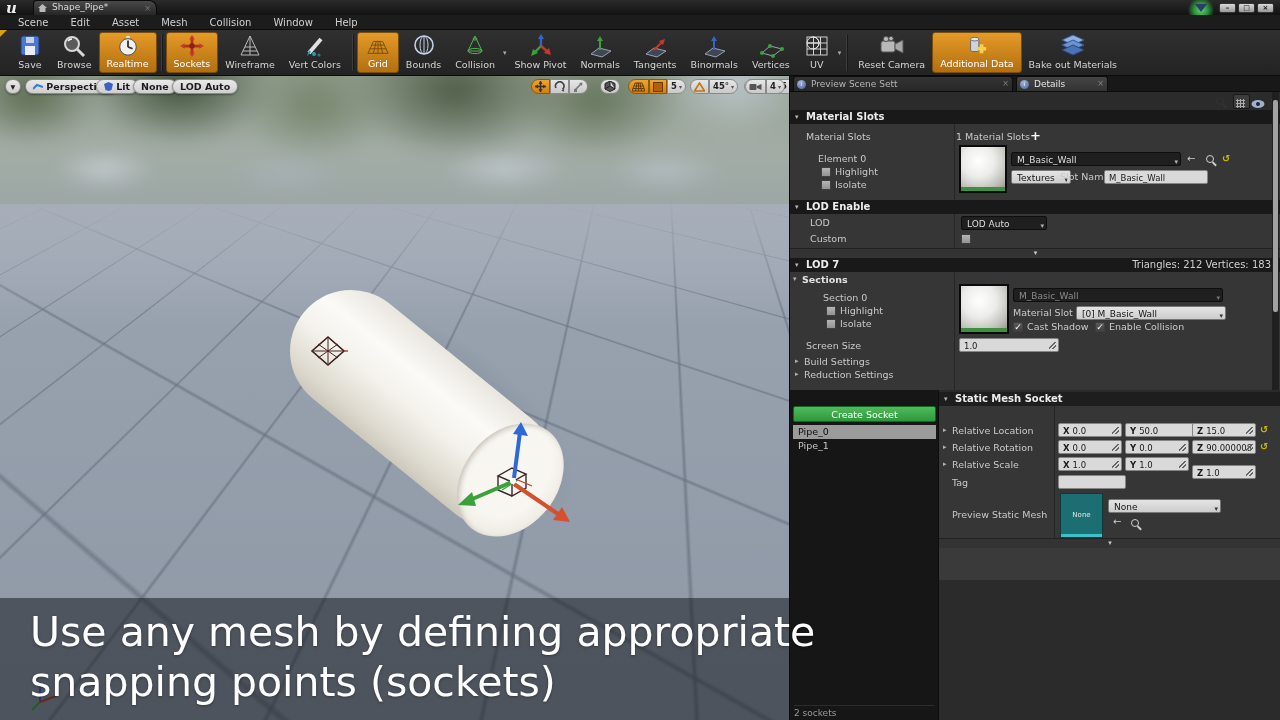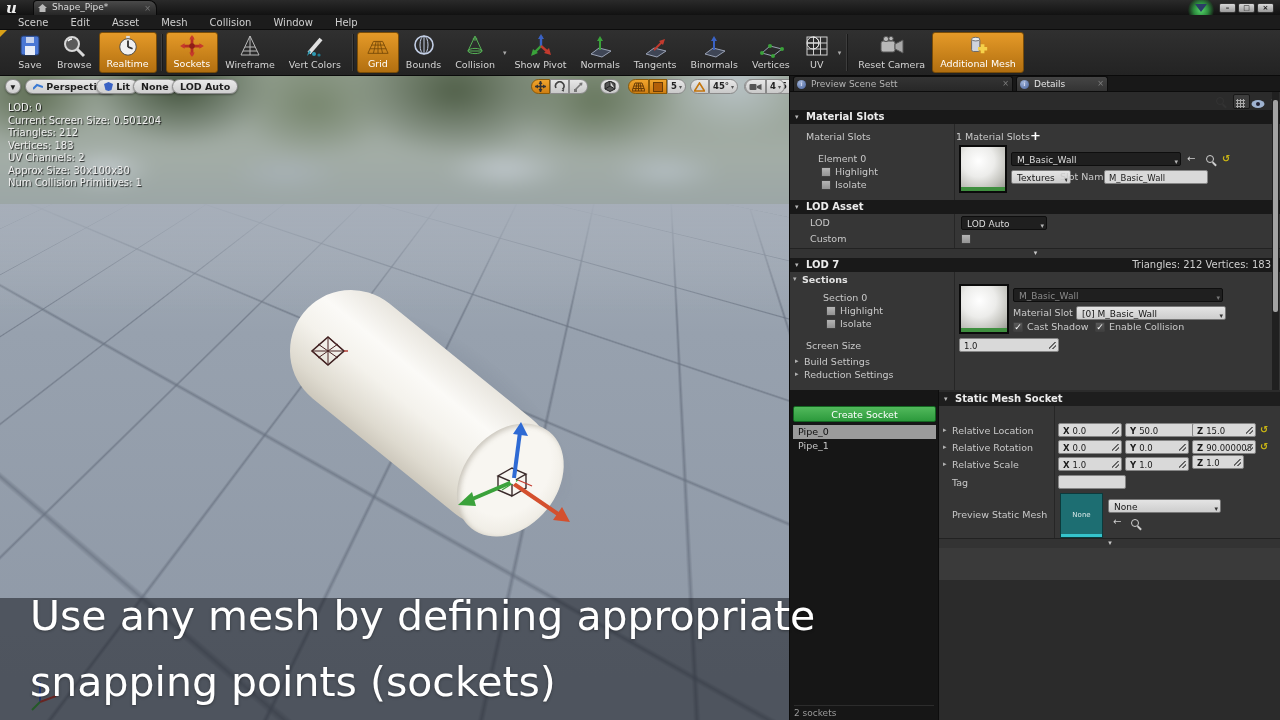--- a/index.html
+++ b/index.html
@@ -299,21 +299,29 @@
         <circle cx="13" cy="4.6" r="2.2" fill="#b9b9b9" stroke="#555"></circle>
       </svg>
     <span>Reset Camera</span>
     </div>
   <div class="tbtn active">
     <svg width="26" height="24" viewBox="0 0 26 24">
         <rect x="6" y="4" width="9" height="14" rx="2" fill="#cfd4dc" stroke="#666"></rect>
         <ellipse cx="10.5" cy="4.5" rx="4.5" ry="2" fill="#e6eaf0" stroke="#666"></ellipse>
         <path d="M18 10 L18 20 M13 15 L23 15" stroke="#f5d04a" stroke-width="4"></path>
       </svg>
-    <span>Additional Mesh</span>
+    <span>Additional Data</span>
+    </div>
+  <div class="tbtn">
+    <svg width="28" height="24" viewBox="0 0 28 24">
+        <path d="M14 1 L25 6 L14 11 L3 6 Z" fill="#8fb0e0" stroke="#3a5a96"></path>
+        <path d="M14 6 L25 11 L14 16 L3 11 Z" fill="#6b93d2" stroke="#3a5a96"></path>
+        <path d="M14 11 L25 16 L14 21 L3 16 Z" fill="#4a73b8" stroke="#2c4878"></path>
+      </svg>
+    <span>Bake out Materials</span>
     </div>
 </div>
 
 <div class="abs" id="viewport">
   <div id="sky">
       <div class="blur"></div>
     </div>
   <div id="floor">
       <div id="gridplane"></div>
     </div>
@@ -434,41 +442,32 @@
           <rect x="0.5" y="2" width="7" height="6" rx="1" fill="#555"></rect>
           <path d="M8 4 L12.5 2 L12.5 8 L8 6 Z" fill="#555"></path>
         </svg>
       </div>
     <div class="snapb last">
         <span>4</span>
         <span class="sdd">▾</span>
       </div>
   </div>
 
-  <div id="stats">
-    <div>LOD:  0</div>
-    <div>Current Screen Size:  0.501204</div>
-    <div>Triangles:  212</div>
-    <div>Vertices:  183</div>
-    <div>UV Channels:  2</div>
-    <div>Approx Size:  30x100x30</div>
-    <div>Num Collision Primitives:  1</div>
-  </div>
 
   <svg class="abs" style="left:28px;top:596px" width="40" height="40" viewBox="0 0 40 40">
     <path d="M12 30 L12 10" stroke="#3a62d4" stroke-width="2"></path>
     <text x="7" y="10" fill="#3a62d4" font-size="8">z</text>
     <path d="M12 30 L28 24" stroke="#c23a2e" stroke-width="2"></path>
     <path d="M12 30 L4 38" stroke="#3aa23a" stroke-width="2"></path>
   </svg>
 
   <div id="capband"></div>
 </div>
 
-<div class="abs cap" style="top:592px" id="capline1">Use any mesh by defining appropriate</div>
+<div class="abs cap" style="top:608px" id="capline1">Use any mesh by defining appropriate</div>
 <div class="abs cap" style="top:658px" id="capline2">snapping points (sockets)</div>
 
 <div class="abs" id="rpanel">
 
   <div class="tabrow" style="top:0"></div>
   <div class="tab" style="left:3px;top:0;width:220px">
     <span class="info">i</span>
     <span>Preview Scene Sett</span>
     <span class="x">×</span>
   </div>
@@ -519,21 +518,21 @@
       <span class="arr">▾</span>
     </div>
     <div class="rl" style="left:270px;top:47px">Slot Name</div>
     <div class="field" style="left:314px;top:46px;width:104px">
       <span>M_Basic_Wall</span>
     </div>
   </div>
 
   <div class="hdr" style="top:124px">
     <span class="tri">▾</span>
-    <span>LOD Asset</span>
+    <span>LOD Enable</span>
   </div>
   <div class="sect" style="top:138px;height:34px">
     <div class="vdiv" style="left:164px;top:0;height:34px"></div>
     <div class="rl" style="left:20px;top:3px">LOD</div>
     <div class="combo" style="left:171px;top:2px;width:86px">
       <span>LOD Auto</span>
       <span class="arr">▾</span>
     </div>
     <div class="rl" style="left:20px;top:19px">Custom</div>
     <div class="chk" style="left:171px;top:20px"></div>
@@ -617,21 +616,21 @@
       <div class="rl" style="left:13px;top:36px">Relative Rotation</div>
       <div class="field" style="left:119px;top:34px;width:64px"><b>X</b><span>0.0</span><i></i></div>
       <div class="field" style="left:186px;top:34px;width:64px"><b>Y</b><span>0.0</span><i></i></div>
       <div class="field" style="left:253px;top:34px;width:64px"><b>Z</b><span>90.000008</span><i></i></div>
       <div class="icbtn reset" style="left:321px;top:35px">↺</div>
 
       <span class="exp" style="left:4px;top:54px">▸</span>
       <div class="rl" style="left:13px;top:53px">Relative Scale</div>
       <div class="field" style="left:119px;top:51px;width:64px"><b>X</b><span>1.0</span><i></i></div>
       <div class="field" style="left:186px;top:51px;width:64px"><b>Y</b><span>1.0</span><i></i></div>
-      <div class="field" style="left:253px;top:49px;width:52px"><b>Z</b><span>1.0</span><i></i></div>
+      <div class="field" style="left:253px;top:59px;width:64px"><b>Z</b><span>1.0</span><i></i></div>
 
       <div class="rl" style="left:13px;top:71px">Tag</div>
       <div class="field" style="left:119px;top:69px;width:68px"></div>
 
       <div class="rl" style="left:13px;top:103px">Preview Static Mesh</div>
       <div class="abs" style="left:121px;top:87px;width:43px;height:45px;background:#1d6e72;border:1px solid #0c3a3c;box-sizing:border-box">
         <div style="font-size:7px;color:#d8e8e8;text-align:center;margin-top:17px">None</div>
         <div style="position:absolute;left:0;bottom:0;width:100%;height:3px;background:#35c4cc"></div>
       </div>
       <div class="combo light" style="left:169px;top:93px;width:113px">

